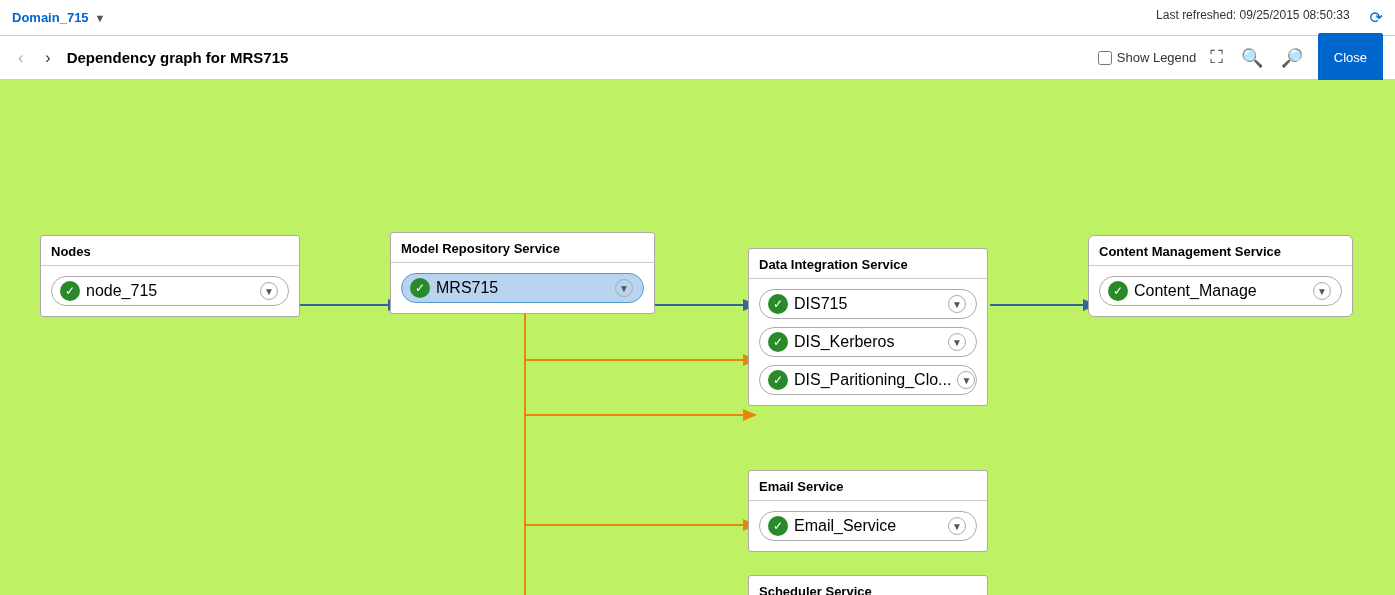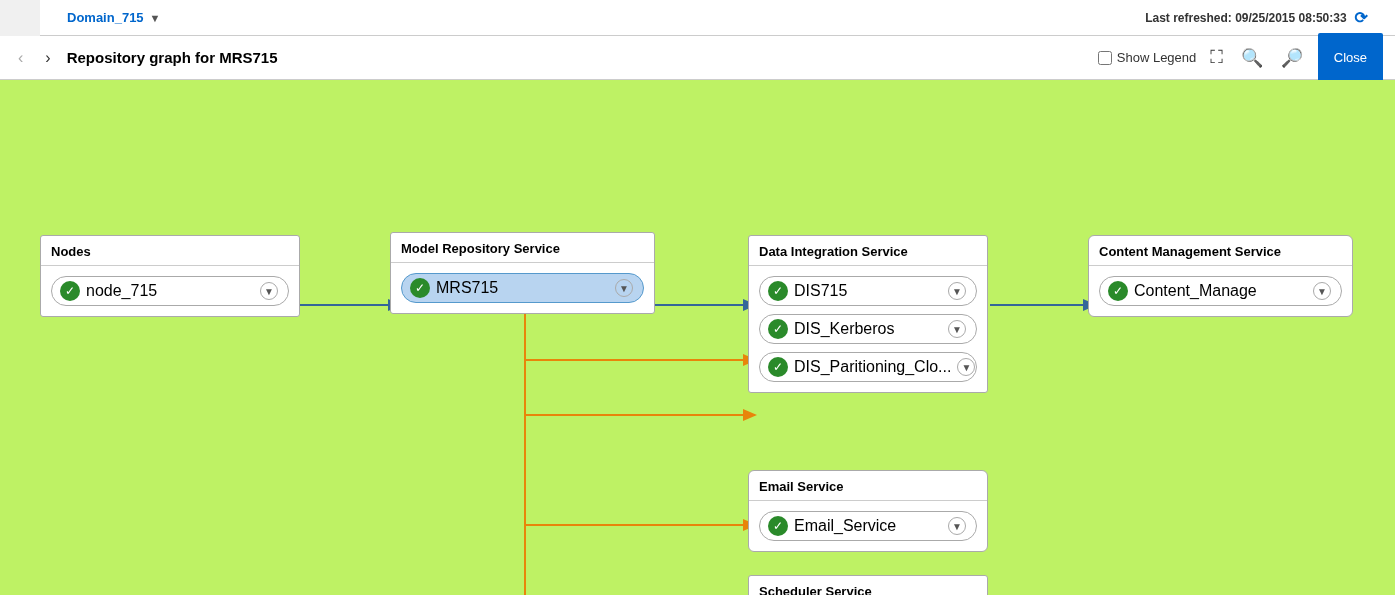--- a/index.html
+++ b/index.html
@@ -6,27 +6,26 @@
     body { font-family: Arial, sans-serif; font-size: 13px; background: #f0f0f0; overflow: hidden; }
 
     
     .topbar {
       background: white;
       border-bottom: 1px solid #ccc;
       height: 36px;
       display: flex;
       align-items: center;
       justify-content: space-between;
-      padding: 0 27px;
-      margin-left: 40px;
+      padding: 0 12px;
     }
     .topbar-left { display: flex; align-items: center; gap: 6px; }
     .domain-name { color: #0066cc; font-weight: bold; font-size: 13px; cursor: pointer; }
     .dropdown-arrow { color: #555; font-size: 11px; cursor: pointer; }
-    .topbar-right { display: flex; align-items: center; gap: 8px; font-size: 12px; color: #333; font-weight: bold; }
+    .topbar-right { display: flex; gap: 20px; font-size: 12px; color: #333; }
     .refresh-icon { color: #0066cc; font-size: 16px; cursor: pointer; }
 
     
     .toolbar {
       background: white;
       border-bottom: 1px solid #ccc;
       height: 44px;
       display: flex;
       align-items: center;
       padding: 0 12px;
@@ -150,21 +149,21 @@
   </div>
   <div class="topbar-right">
     <span>Last refreshed: 09/25/2015 08:50:33</span>
     <span class="refresh-icon">⟳</span>
   </div>
 </div>
 
 <div class="toolbar">
   <button class="nav-btn" disabled="">‹</button>
   <button class="nav-btn">›</button>
-  <span class="page-title">Repository graph for MRS715</span>
+  <span class="page-title">Dependency graph for MRS715</span>
   <div class="toolbar-right">
     <label class="show-legend-label">
       <input type="checkbox" class="show-legend-cb" style="">
       <span>Show Legend</span>
     </label>
     <button class="icon-btn">⛶</button>
     <button class="icon-btn">🔍</button>
     <button class="icon-btn">🔎</button>
     <button class="close-btn">Close</button>
   </div>
@@ -213,42 +212,42 @@
     <div class="group-title">Model Repository Service</div>
     <div class="group-items">
       <div class="node-pill highlighted">
         <div class="check-icon">✓</div>
         <span class="pill-label">MRS715</span>
         <div class="pill-arrow">▼</div>
       </div>
     </div>
   </div>
 
-  <div class="group-box" style="left:748px; top:155px; width:240px;">
+  <div class="group-box" style="left:748px; top:168px; width:240px;">
     <div class="group-title">Data Integration Service</div>
     <div class="group-items">
       <div class="node-pill">
         <div class="check-icon">✓</div>
         <span class="pill-label">DIS715</span>
         <div class="pill-arrow">▼</div>
       </div>
       <div class="node-pill">
         <div class="check-icon">✓</div>
         <span class="pill-label">DIS_Kerberos</span>
         <div class="pill-arrow">▼</div>
       </div>
       <div class="node-pill">
         <div class="check-icon">✓</div>
         <span class="pill-label">DIS_Paritioning_Clo...</span>
         <div class="pill-arrow">▼</div>
       </div>
     </div>
   </div>
 
-  <div class="group-box" style="left:748px; top:390px; width:240px;border-radius:6px;">
+  <div class="group-box" style="left:748px; top:390px; width:240px;">
     <div class="group-title">Email Service</div>
     <div class="group-items">
       <div class="node-pill">
         <div class="check-icon">✓</div>
         <span class="pill-label">Email_Service</span>
         <div class="pill-arrow">▼</div>
       </div>
     </div>
   </div>
 

